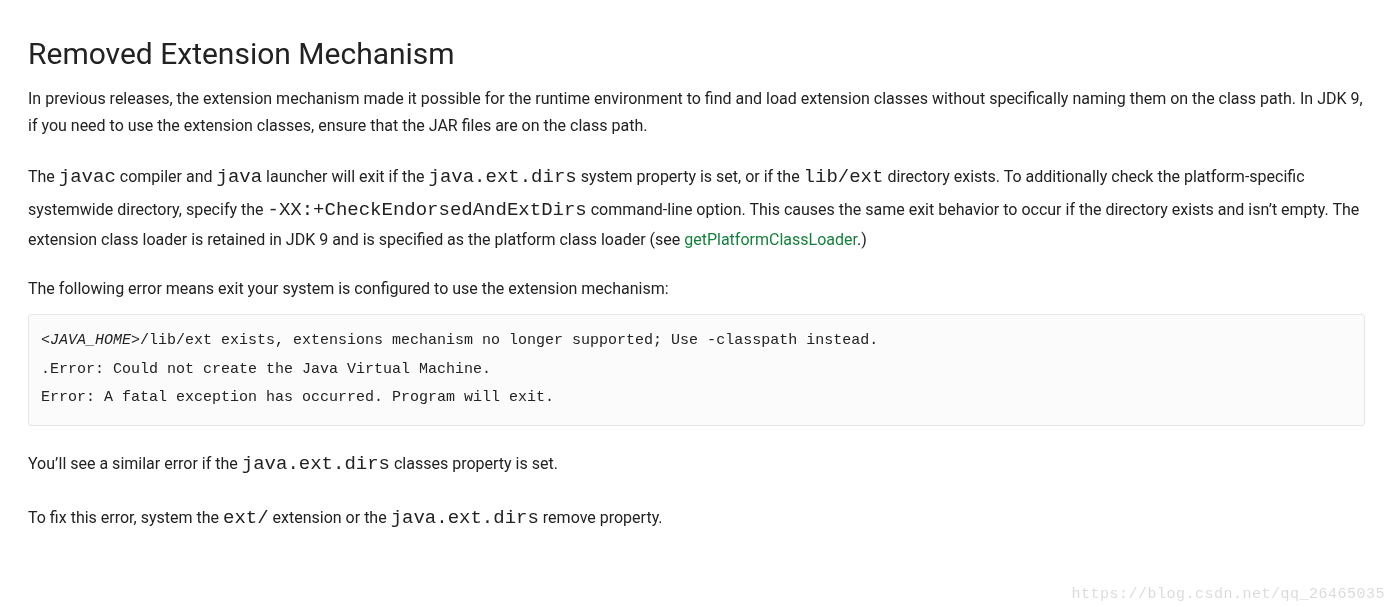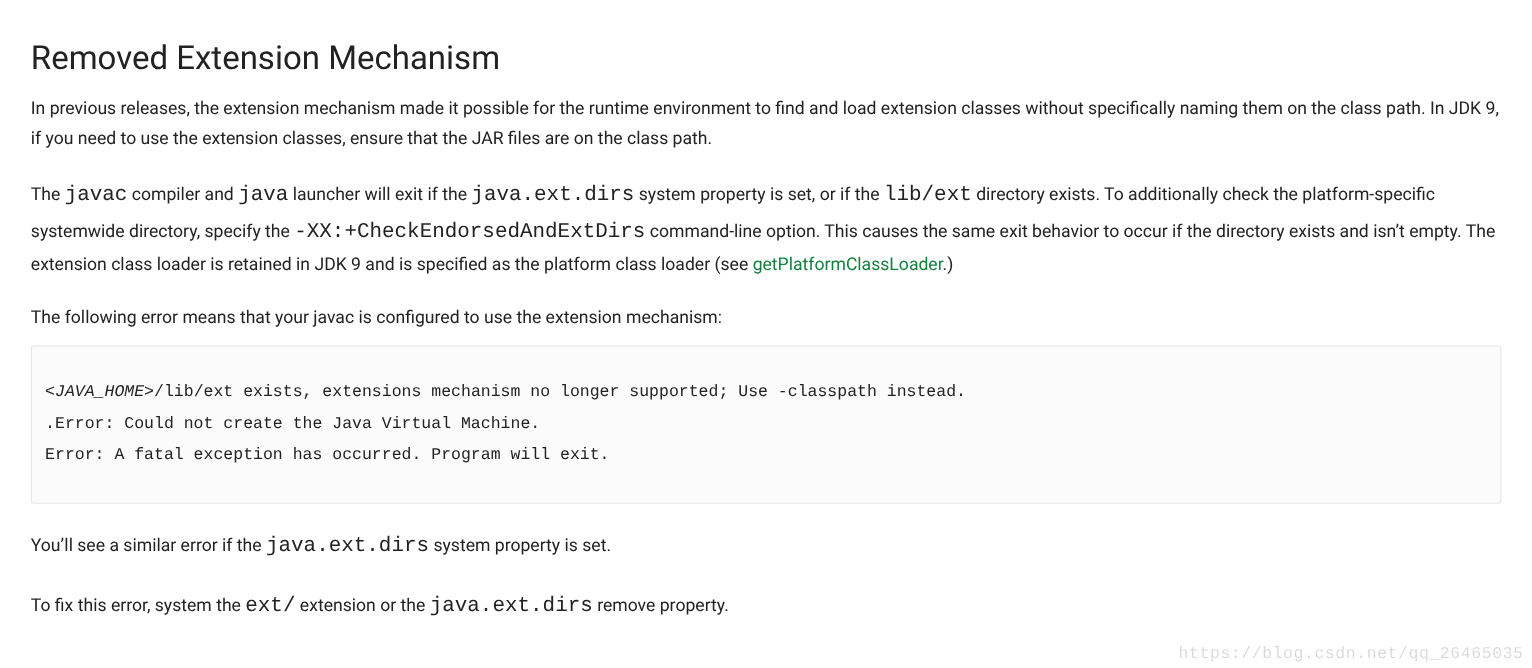--- a/index.html
+++ b/index.html
@@ -37,21 +37,21 @@
     color: #222;
   }
   a.link {
     color: #15803d;
     text-decoration: none;
   }
   pre.codeblock {
     background: #fbfbfc;
     border: 1px solid #e4e6e8;
     border-radius: 3px;
-    padding: 28px 12px;
+    padding: 12px 12px;
     margin: 0 0 22px 0;
     font-family: "Courier New", Courier, monospace;
     font-size: 15px;
     line-height: 1.9;
     color: #222;
     white-space: pre-wrap;
   }
   pre.codeblock .ital {
     font-style: italic;
   }
@@ -72,28 +72,28 @@
 <div class="page">
 
   <h1 class="title">Removed Extension Mechanism</h1>
 
   <p class="body">In previous releases, the extension mechanism made it possible for the runtime environment to find and load extension classes without specifically naming them on the class path. In JDK 9, if you need to use the extension classes, ensure that the JAR files are on the class path.</p>
 
   <p class="body">
     <span>The </span><code class="inline">javac</code><span> compiler and </span><code class="inline">java</code><span> launcher will exit if the </span><code class="inline">java.ext.dirs</code><span> system property is set, or if the </span><code class="inline">lib/ext</code><span> directory exists. To additionally check the platform-specific systemwide directory, specify the </span><code class="inline">-XX:+CheckEndorsedAndExtDirs</code><span> command-line option. This causes the same exit behavior to occur if the directory exists and isn’t empty. The extension class loader is retained in JDK 9 and is specified as the platform class loader (see </span><a href="#" class="link">getPlatformClassLoader</a><span>.)</span>
   </p>
 
-  <p class="body tight">The following error means that your javac is configured to use the extension mechanism:</p>
+  <p class="body tight">The following error means exit your system is configured to use the extension mechanism:</p>
 
   <pre class="codeblock"><span class="ital">&lt;JAVA_HOME&gt;</span><span>/lib/ext exists, extensions mechanism no longer supported; Use -classpath instead.</span>
 <span>.Error: Could not create the Java Virtual Machine.</span>
 <span>Error: A fatal exception has occurred. Program will exit.</span></pre>
 
   <p class="body">
-    <span>You’ll see a similar error if the </span><code class="inline">java.ext.dirs</code><span> system property is set.</span>
+    <span>You’ll see a similar error if the </span><code class="inline">java.ext.dirs</code><span> classes property is set.</span>
   </p>
 
   <p class="body">
     <span>To fix this error, system the </span><code class="inline">ext/</code><span> extension or the </span><code class="inline">java.ext.dirs</code><span> remove property.</span>
   </p>
 
 
 </div>
 
 <div class="watermark">https://blog.csdn.net/qq_26465035</div>

